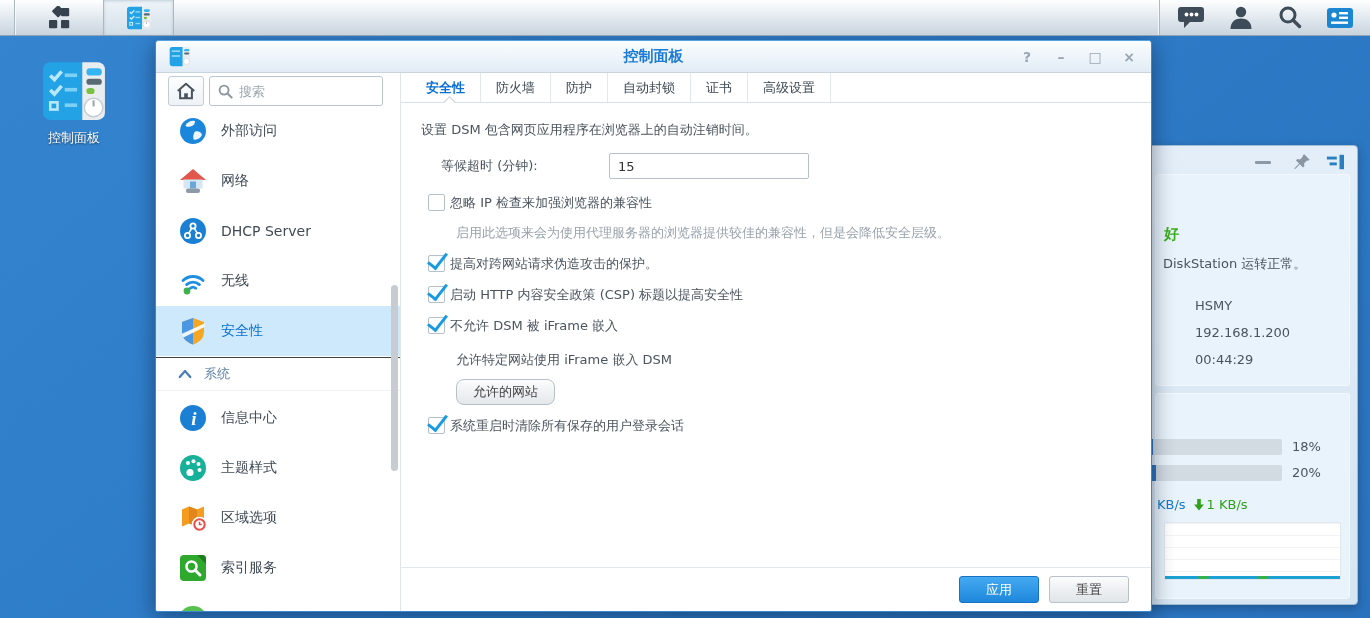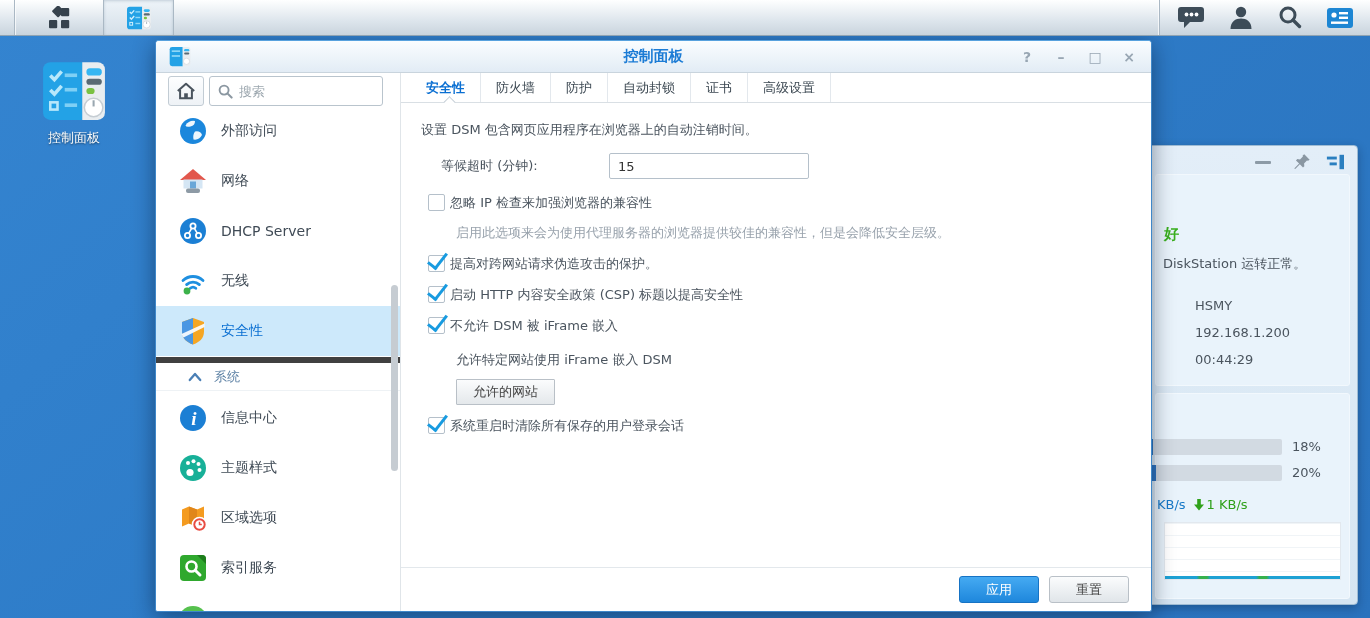--- a/index.html
+++ b/index.html
@@ -84,21 +84,21 @@
                 display:flex; align-items:center; padding:0 8px; gap:6px; }
   .search-box input { border:none; outline:none; width:110px; font-size:13px; color:#444;
                       font-family:inherit; background:transparent; }
   .search-box input::placeholder { color:#9aa5ad; }
   .side-item { position:absolute; left:0; width:100%; height:50px; display:flex; align-items:center;
                padding-left:22px; gap:13px; cursor:pointer; }
   .side-item .lbl { font-size:14px; color:#3f4a55; }
   .side-item.selected { background:#cde9fb; }
   .side-item.selected .lbl { color:#0a6fd2; }
   .side-section { position:absolute; left:0; width:100%; height:34px; display:flex; align-items:center;
-                  gap:12px; padding-left:32px; border-top:6px solid #404040; border-bottom:1px solid #eef2f5; }
+                  gap:12px; padding-left:22px; border-top:1px solid #404040; border-bottom:1px solid #eef2f5; }
   .side-section .lbl { font-size:13px; color:#5e82a5; }
   .side-scroll { position:absolute; right:2px; top:212px; width:7px; height:186px;
                  background:#c6ccd2; border-radius:4px; }
   .side-partial { position:absolute; left:22px; top:533px; width:30px; height:30px; border-radius:50%;
                   background:#56c14e; }
 
   
   .tabbar { position:absolute; left:245px; right:0; top:32px; height:30px; background:#fff;
             border-bottom:1px solid #d9dfe4; display:flex; padding-left:10px; }
   .tab { padding:0 15px; line-height:29px; font-size:13px; color:#3c4852; cursor:pointer;
@@ -117,21 +117,21 @@
                        padding:0 8px; font-size:13px; color:#333; font-family:inherit; outline:none; }
   .opt-row { display:flex; align-items:flex-start; gap:5px; margin:13px 0 0 7px; }
   .opt-row .o-lbl { line-height:18px; }
   .checkbox { flex:0 0 auto; width:17px; height:17px; background:#fff; border:1px solid #b5c0ca;
               border-radius:2px; position:relative; cursor:pointer; }
   .checkbox.checked::after { content:""; position:absolute; left:3px; top:-7px; width:8px; height:17px;
               border-right:3px solid #189be0; border-bottom:3px solid #189be0; transform:rotate(38deg); }
   .note { color:#98a2ac; margin:12px 0 2px 35px; }
   .sub-label { margin:16px 0 0 35px; }
   .allowed-btn { margin:10px 0 0 35px; height:26px; padding:0 16px; font-size:13px; color:#444;
-                 font-family:inherit; border:1px solid #b9c0c7; border-radius:1px;
+                 font-family:inherit; border:1px solid #b9c0c7; border-radius:8px;
                  background:linear-gradient(#fbfcfd,#e4e8eb); cursor:pointer; }
 
   
   .bottombar { position:absolute; left:245px; right:0; bottom:0; height:44px; background:#fff;
                border-top:1px solid #e3e8ec; display:flex; justify-content:flex-end; align-items:center;
                gap:10px; padding-right:22px; }
   .btn { height:27px; min-width:80px; font-size:13px; font-family:inherit; border-radius:3px; cursor:pointer; }
   .btn-primary { color:#fff; border:1px solid #1673c4; background:linear-gradient(#45aaf2,#1e87dc); }
   .btn-default { color:#444; border:1px solid #b9c0c7; background:linear-gradient(#fbfcfd,#e0e5e9); }
 </style>

